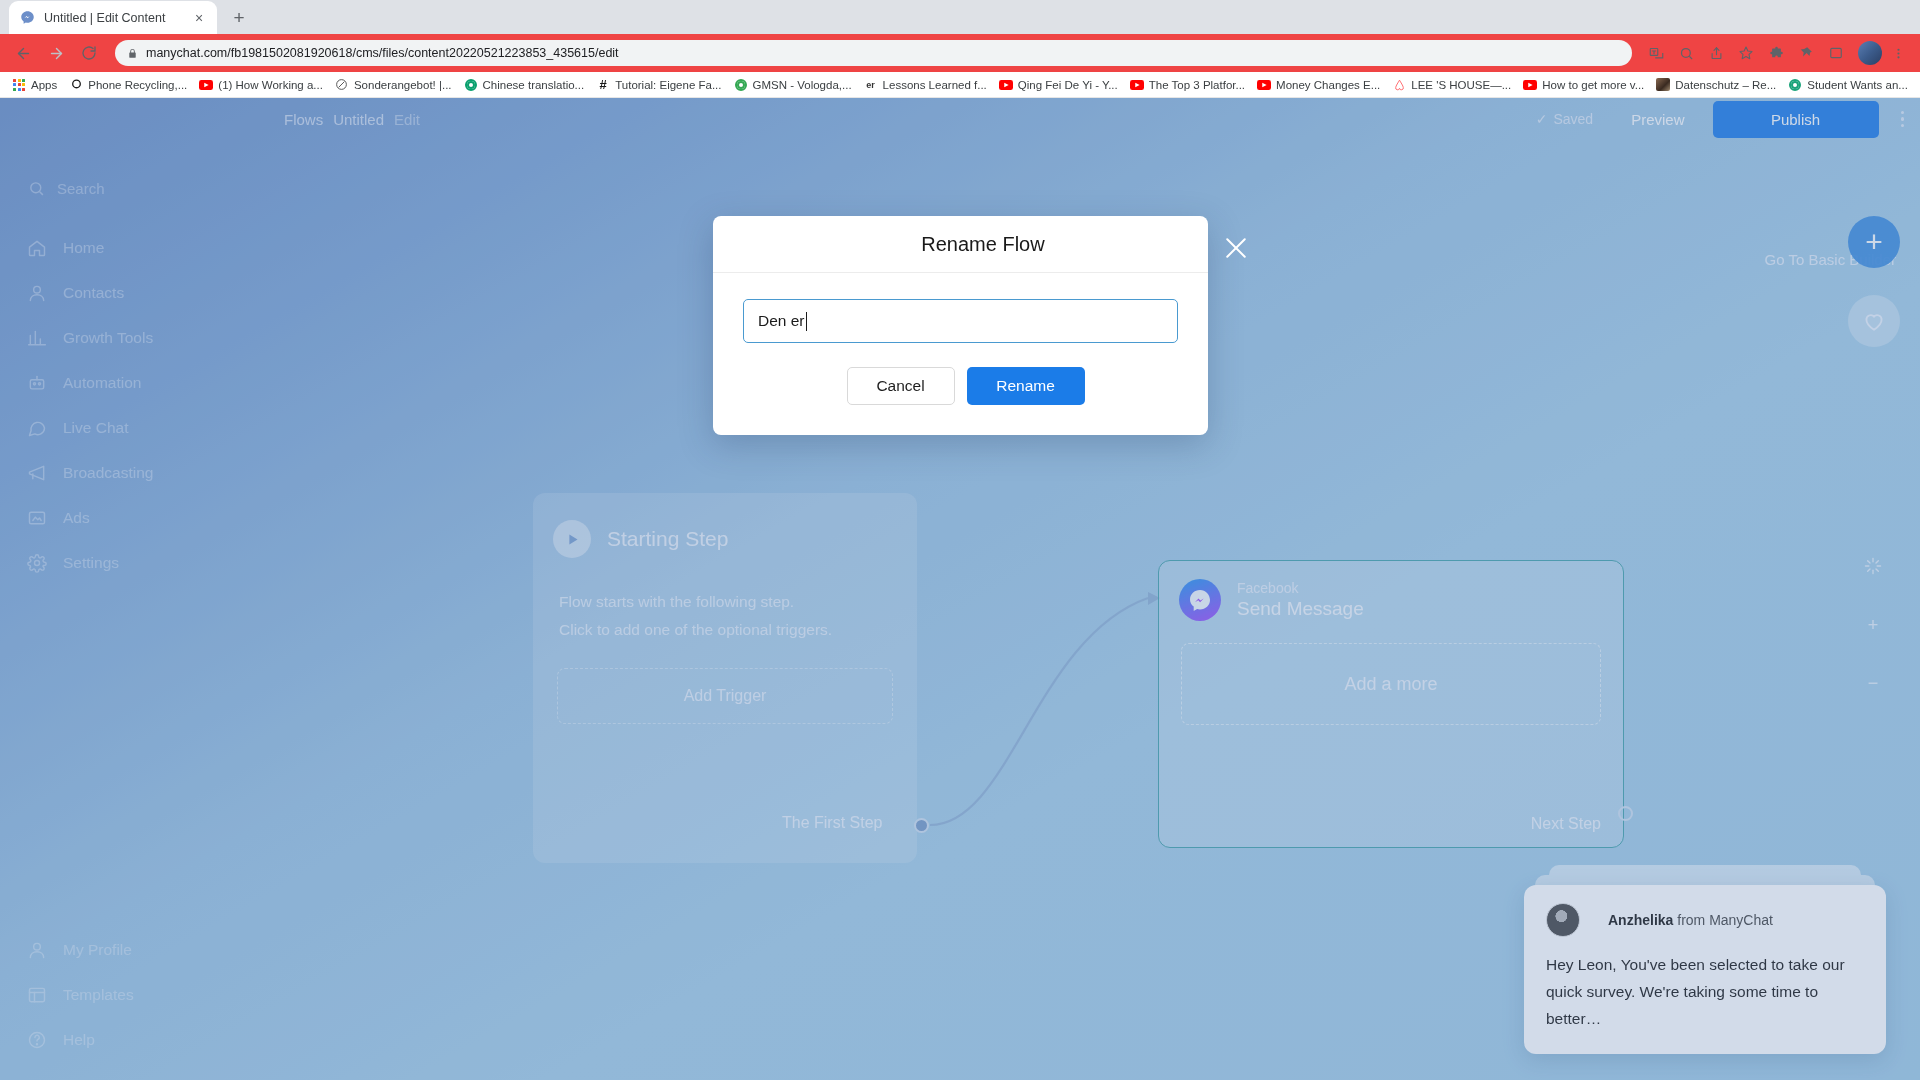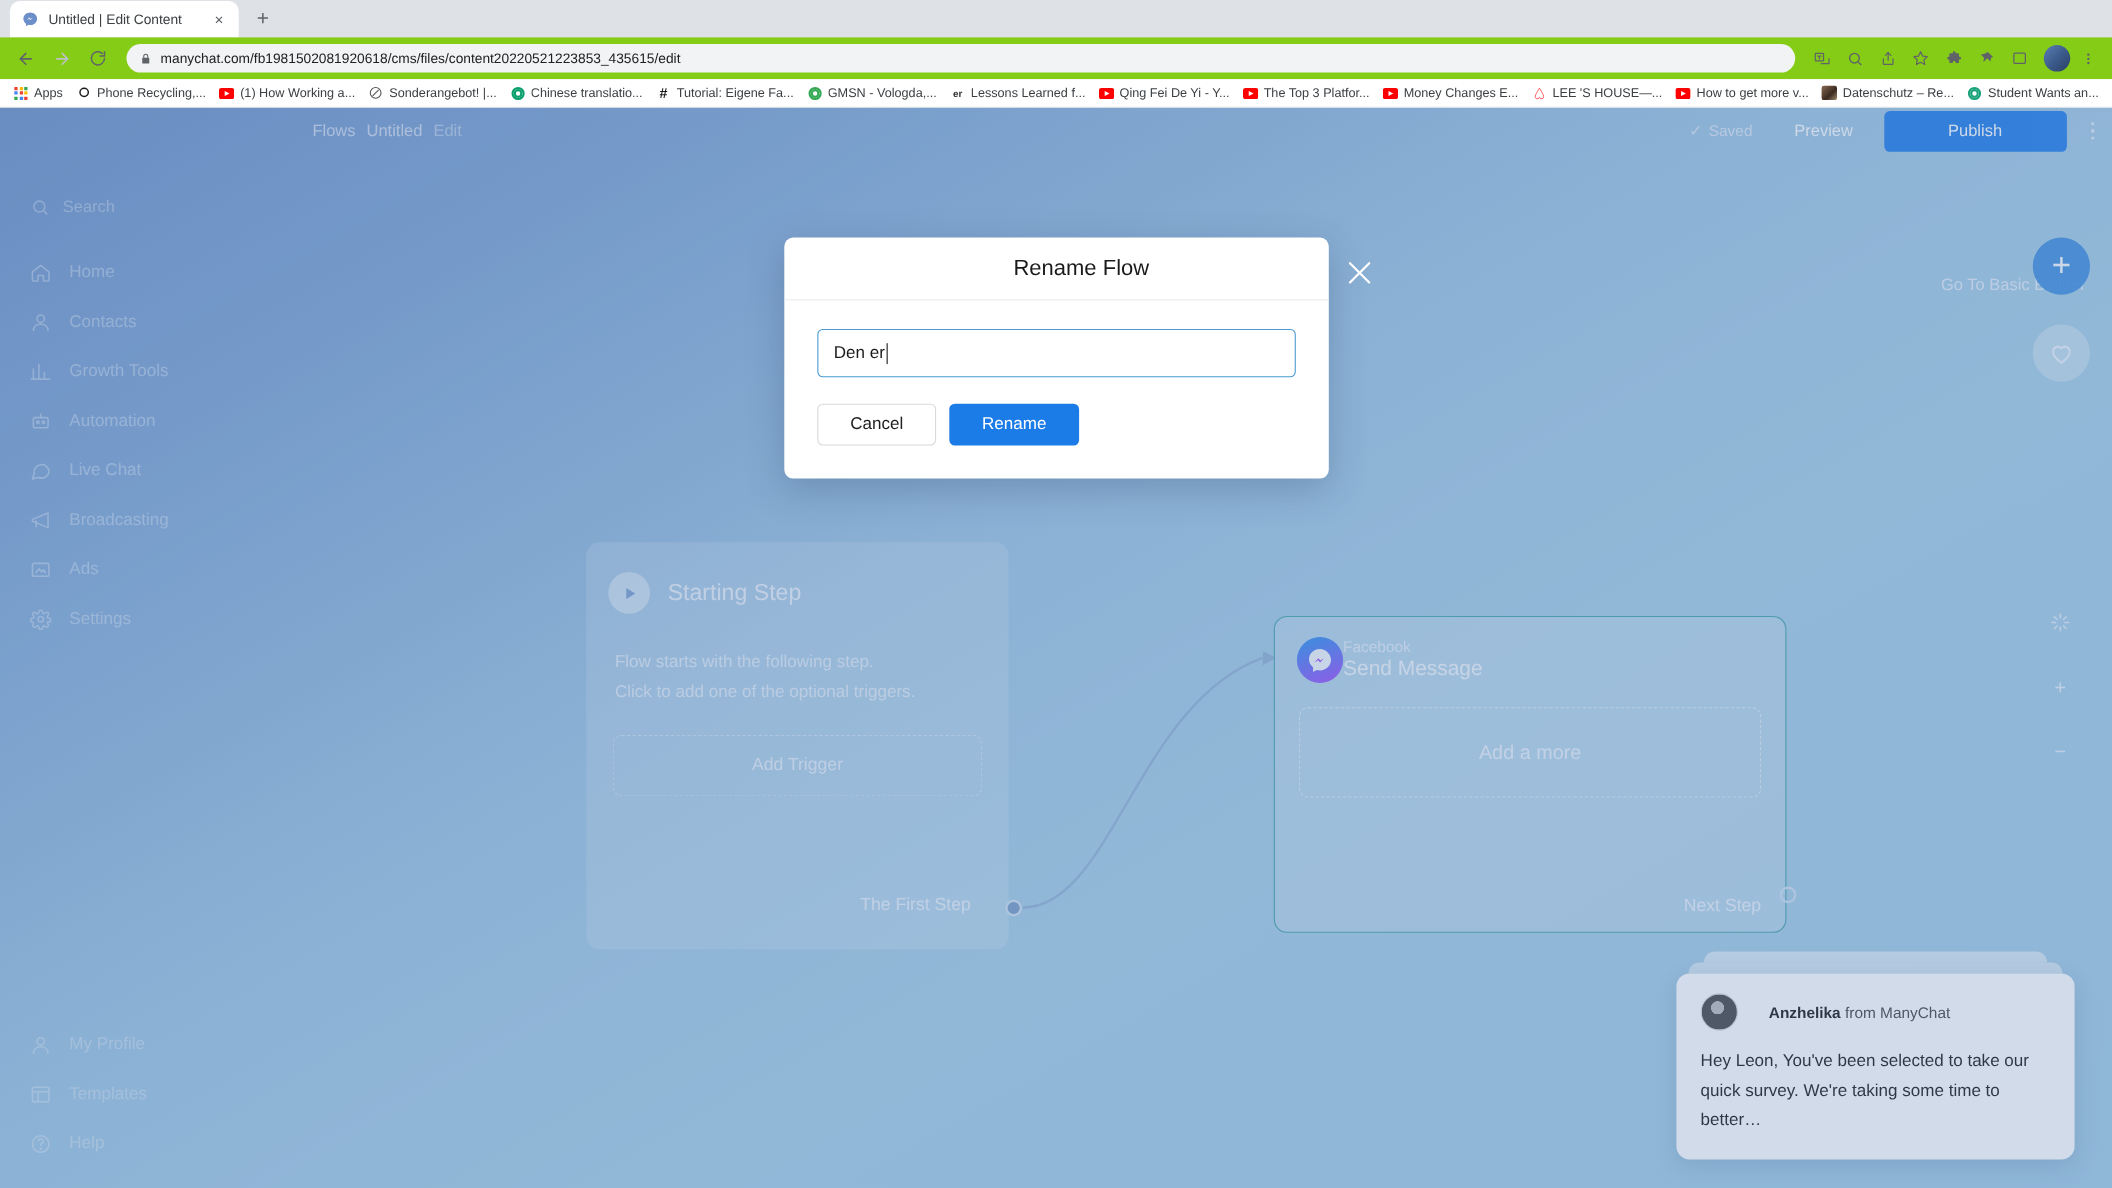--- a/index.html
+++ b/index.html
@@ -37,21 +37,21 @@
     color: #5f6368; font-size: 14px; line-height: 1; cursor: default;
   }
   .newtab {
     margin-left: 8px; width: 28px; height: 28px; margin-bottom: 3px;
     display: flex; align-items: center; justify-content: center;
     color: #5f6368; font-size: 19px; line-height: 1;
   }
 
   .chrome-toolbar {
     position: absolute; top: 34px; left: 0; width: 1920px; height: 38px;
-    background: #84cc16; display: flex; align-items: center; padding: 0 8px;
+    background: #ef4444; display: flex; align-items: center; padding: 0 8px;
   }
   .navbtn {
     width: 30px; height: 30px; flex: 0 0 30px; margin-right: 3px;
     display: flex; align-items: center; justify-content: center;
     color: #5f6368;
   }
   .navbtn.disabled { color: #bdc1c6; }
   .omnibox {
     flex: 1; height: 26px; background: #f1f3f4; border-radius: 13px;
     display: flex; align-items: center; padding: 0 12px; margin: 0 8px;
@@ -177,21 +177,21 @@
   .first-step-dot {
     position: absolute; left: 914px; top: 720px; width: 15px; height: 15px;
     border-radius: 50%; background: #7b9ec9; border: 2px solid #cfe0f0;
   }
 
   .node-msg {
     position: absolute; left: 1158px; top: 462px; width: 466px; height: 288px;
     background: rgba(255,255,255,0.18); border: 1.5px solid #49a6ad;
     border-radius: 12px;
   }
-  .msg-head { display: flex; align-items: center; padding: 18px 0 0 20px; }
+  .msg-head { display: flex; align-items: center; gap: 16px; padding: 18px 0 0 20px; }
   .msg-badge {
     width: 42px; height: 42px; border-radius: 50%;
     background: linear-gradient(160deg,#0d8bf2,#a033ff);
     display: flex; align-items: center; justify-content: center; opacity: .82;
   }
   .msg-sub { font-size: 14px; color: #eaf1fa; opacity: .85; }
   .msg-title { font-size: 19px; color: #f3f7fc; opacity: .95; margin-top: 2px; }
   .add-text-box {
     margin: 22px 22px 0 22px; height: 82px; border-radius: 8px;
     border: 1px dashed rgba(255,255,255,0.6);
@@ -270,21 +270,21 @@
     font-family: "Liberation Sans", sans-serif;
     display: flex; align-items: center; background: #fff;
   }
   .caret {
     display: inline-block; width: 1.5px; height: 19px;
     background: #1b1b1b; margin-left: 1px;
     vertical-align: middle;
   }
   .modal-actions {
     display: flex; gap: 12px; padding: 24px 20px 30px 30px;
-    justify-content: flex-start;
+    justify-content: center;
   }
   .btn-cancel {
     width: 108px; height: 38px; border: 1px solid #d9d9d9; border-radius: 5px;
     background: #fff; color: #1e1e1e; font-size: 15.5px;
     display: flex; align-items: center; justify-content: center;
   }
   .btn-rename {
     width: 118px; height: 38px; border-radius: 5px;
     background: #1b7ce8; color: #fff; font-size: 15.5px;
     display: flex; align-items: center; justify-content: center;

